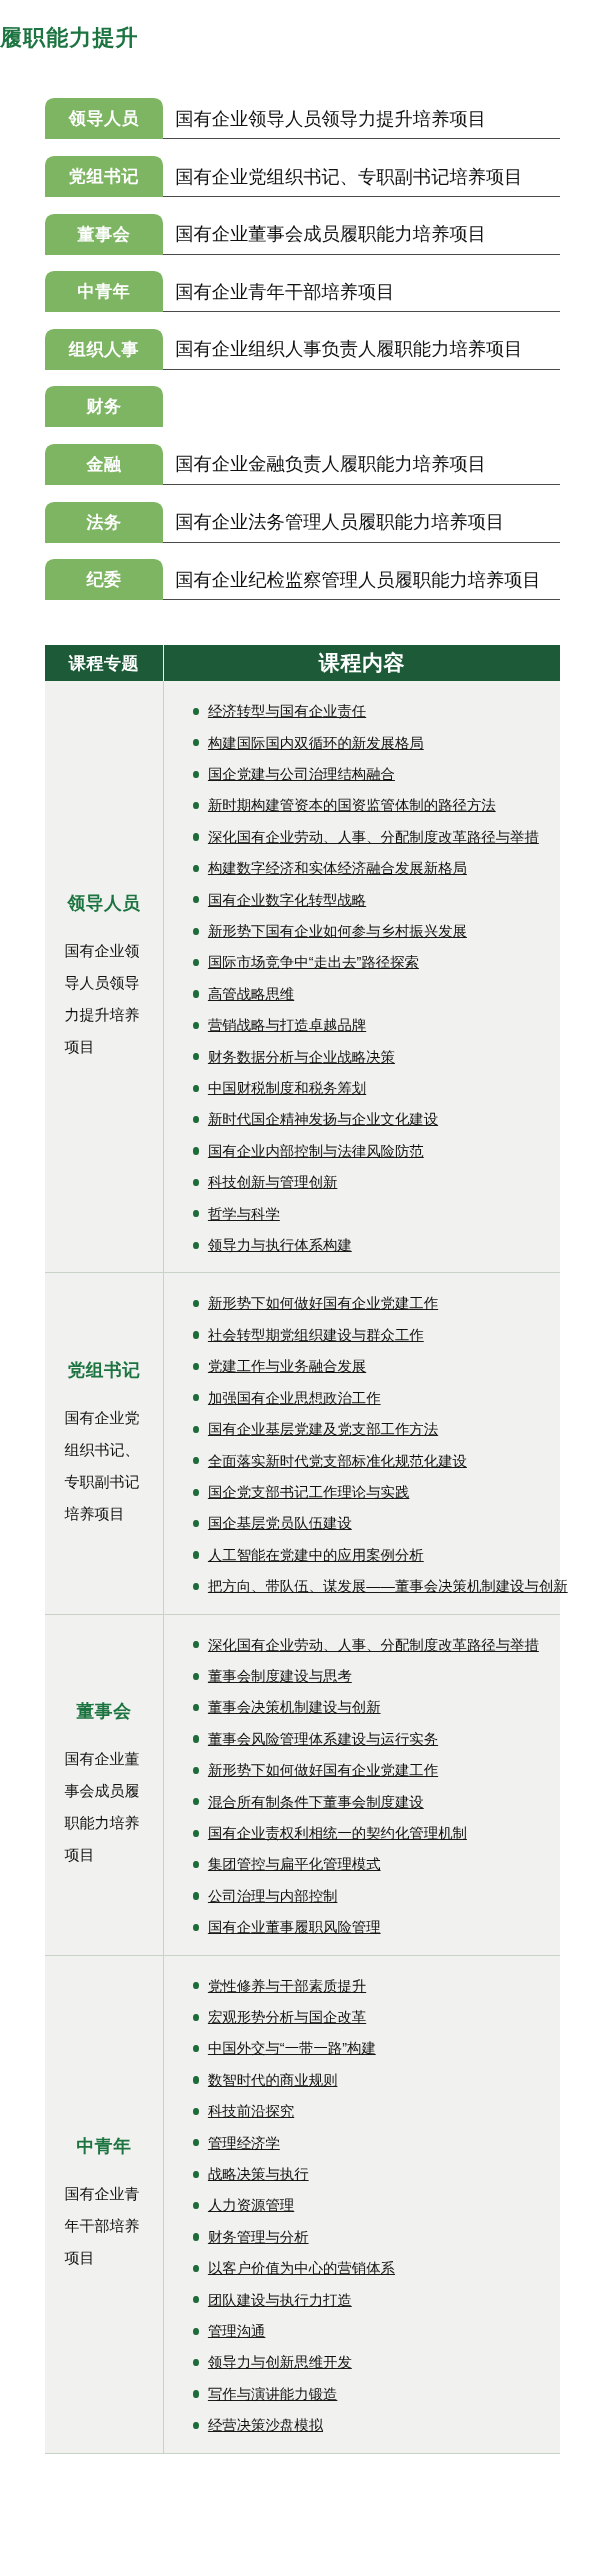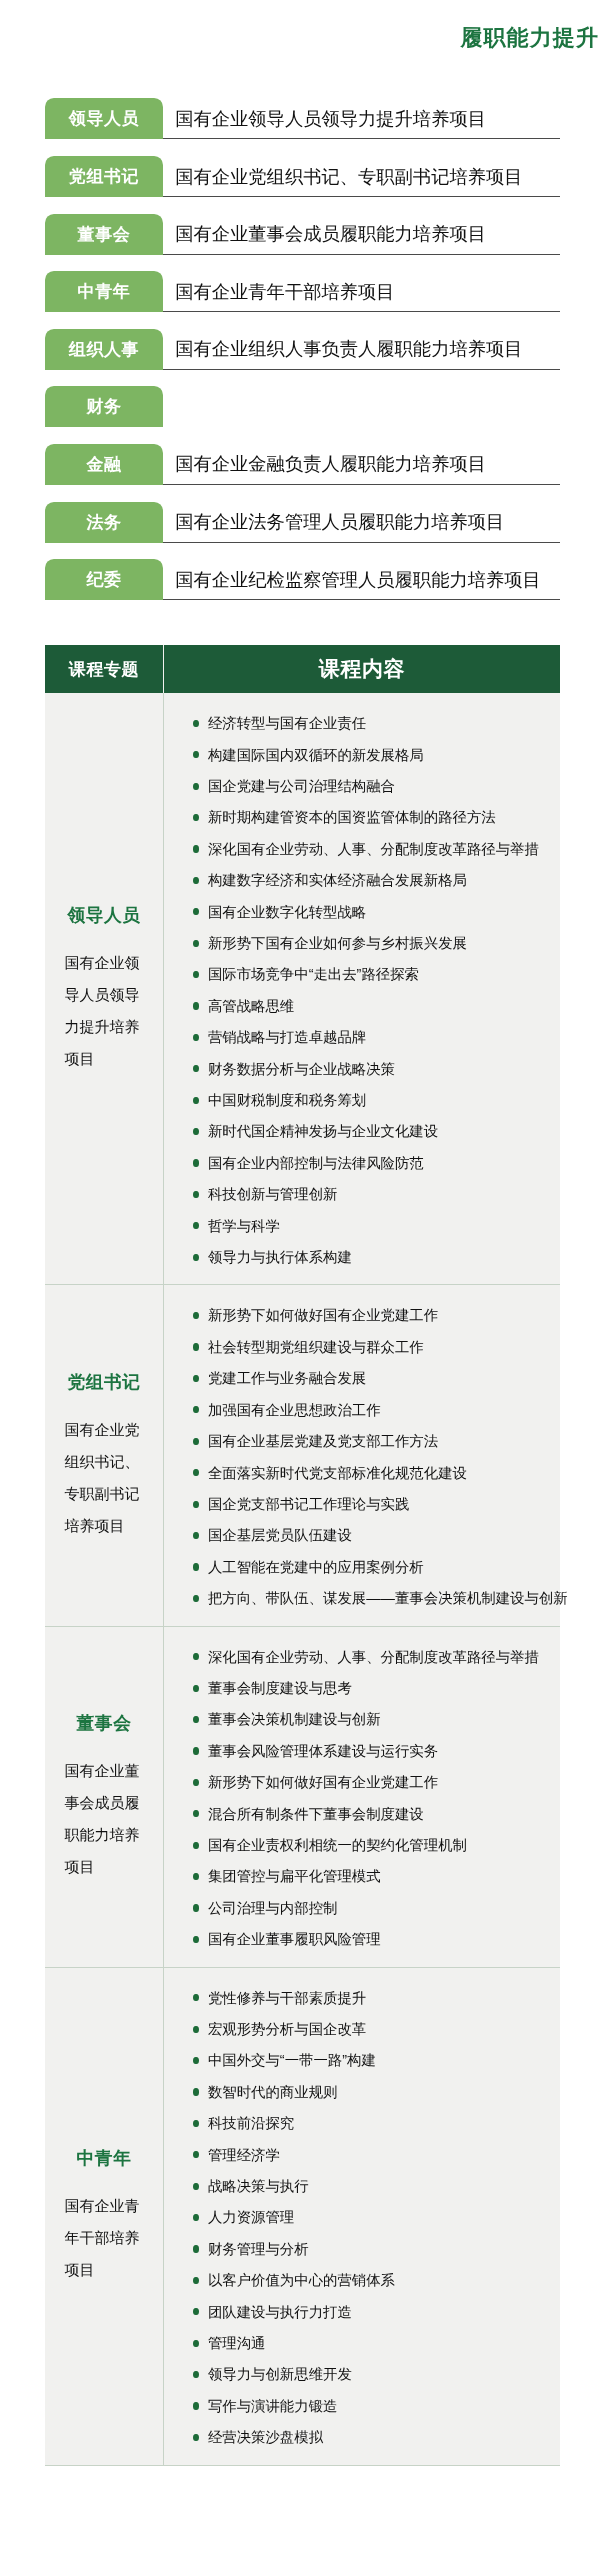--- a/index.html
+++ b/index.html
@@ -7,21 +7,21 @@
     width:599px;
     background:#ffffff;
     font-family:"Liberation Sans", sans-serif;
     color:#1a1a1a;
   }
   .page{width:599px;padding-bottom:3.3px;}
 
   
   .page-title{
     margin:26px 0 0 0;
-    text-align:right;
+    text-align:left;
     font-size:22px;
     line-height:24.4px;
     font-weight:bold;
     color:#1c7440;
     letter-spacing:1.1px;
   }
 
   
   .programs{margin:48px 0 0 45px;width:515px;}
   .program-row{
@@ -44,21 +44,21 @@
     flex:1;height:41px;
     border-bottom:1.1px solid #4a4a4a;
     display:flex;align-items:center;
     padding-left:12.2px;
     box-sizing:border-box;
   }
   .program-name{font-size:18.3px;color:#111111;white-space:nowrap;}
 
   
   .course-table{margin:45px 0 0 45px;width:515px;}
-  .table-header{display:flex;height:48px;background:#1d5b38;}
+  .table-header{display:flex;height:36px;background:#1d5b38;}
   .th-topic{
     width:119px;flex:none;box-sizing:border-box;
     border-right:1.7px solid #f1f1ef;
     display:flex;align-items:center;justify-content:center;
     color:#ffffff;font-size:17px;font-weight:bold;letter-spacing:0.6px;
   }
   .th-content{
     flex:1;
     display:flex;align-items:center;justify-content:center;
     color:#ffffff;font-size:21px;font-weight:bold;letter-spacing:0.6px;
@@ -85,20 +85,21 @@
     font-size:15px;
     line-height:32px;
     color:#111111;
     text-align:left;
   }
   .section-items{
     flex:1;
     list-style:none;
     margin:0;
     padding:23px 4px 20px 29px;
+    text-decoration:underline;
   }
   .course-item{
     display:flex;align-items:center;
     margin-bottom:17px;
     white-space:nowrap;
   }
   .course-item:last-child{margin-bottom:0;}
   .bullet-dot{
     width:5.5px;height:7.2px;flex:none;
     background:#1d6b38;

